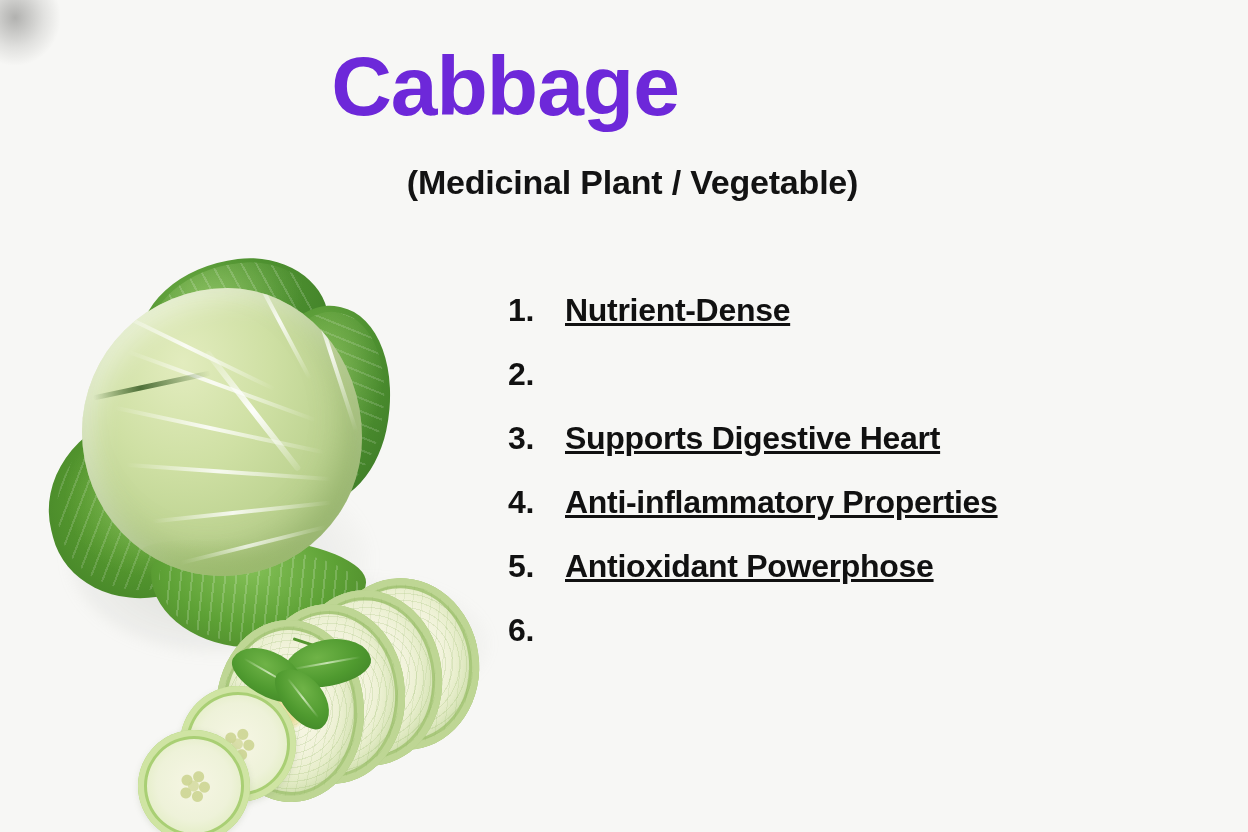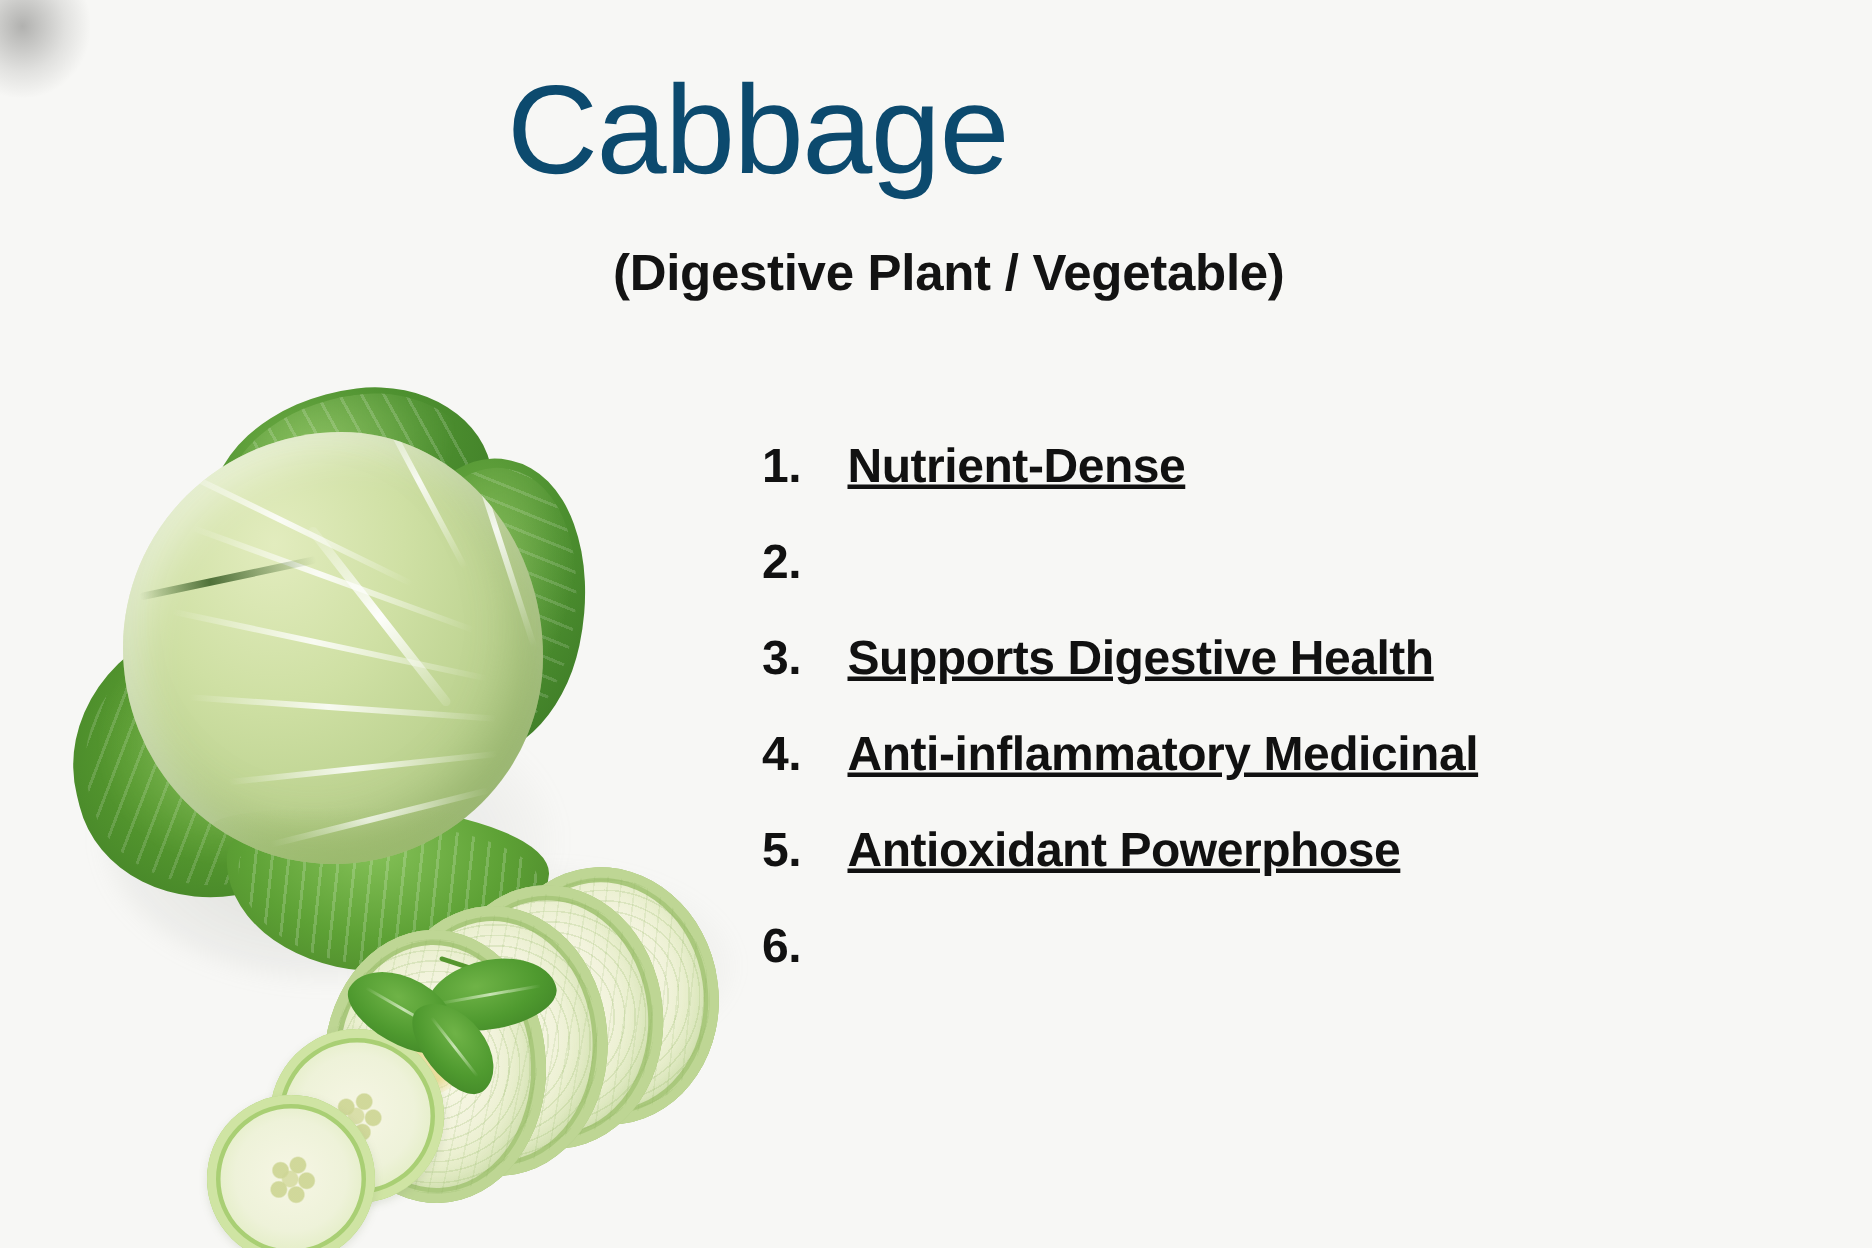--- a/index.html
+++ b/index.html
@@ -28,24 +28,24 @@
   }
 
   
   .title {
     position: absolute;
     left: 0;
     top: 44px;
     width: 1010px;
     text-align: center;
     font-size: 84px;
-    font-weight: normal;
+    font-weight: bold;
     letter-spacing: -1px;
     line-height: 1.0;
-    color: #0c4a6e;
+    color: #6d28d9;
   }
   .subtitle {
     position: absolute;
     left: 240px;
     top: 163px;
     width: 785px;
     text-align: center;
     font-size: 34px;
     font-weight: bold;
     letter-spacing: -0.2px;
@@ -273,37 +273,37 @@
   }
 </style>
 </head>
 <body>
 
 <div class="canvas">
 
   <div class="corner-smudge"></div>
 
   <div class="title">Cabbage</div>
-  <div class="subtitle">(Digestive Plant / Vegetable)</div>
+  <div class="subtitle">(Medicinal Plant / Vegetable)</div>
 
   <ul class="benefits">
     <li class="benefit-row">
       <span class="benefit-num">1.</span>
       <span class="benefit-label">Nutrient-Dense</span>
     </li>
     <li class="benefit-row">
       <span class="benefit-num">2.</span>
     </li>
     <li class="benefit-row">
       <span class="benefit-num">3.</span>
-      <span class="benefit-label">Supports Digestive Health</span>
+      <span class="benefit-label">Supports Digestive Heart</span>
     </li>
     <li class="benefit-row">
       <span class="benefit-num">4.</span>
-      <span class="benefit-label">Anti-inflammatory Medicinal</span>
+      <span class="benefit-label">Anti-inflammatory Properties</span>
     </li>
     <li class="benefit-row">
       <span class="benefit-num">5.</span>
       <span class="benefit-label">Antioxidant Powerphose</span>
     </li>
     <li class="benefit-row">
       <span class="benefit-num">6.</span>
     </li>
   </ul>
 

